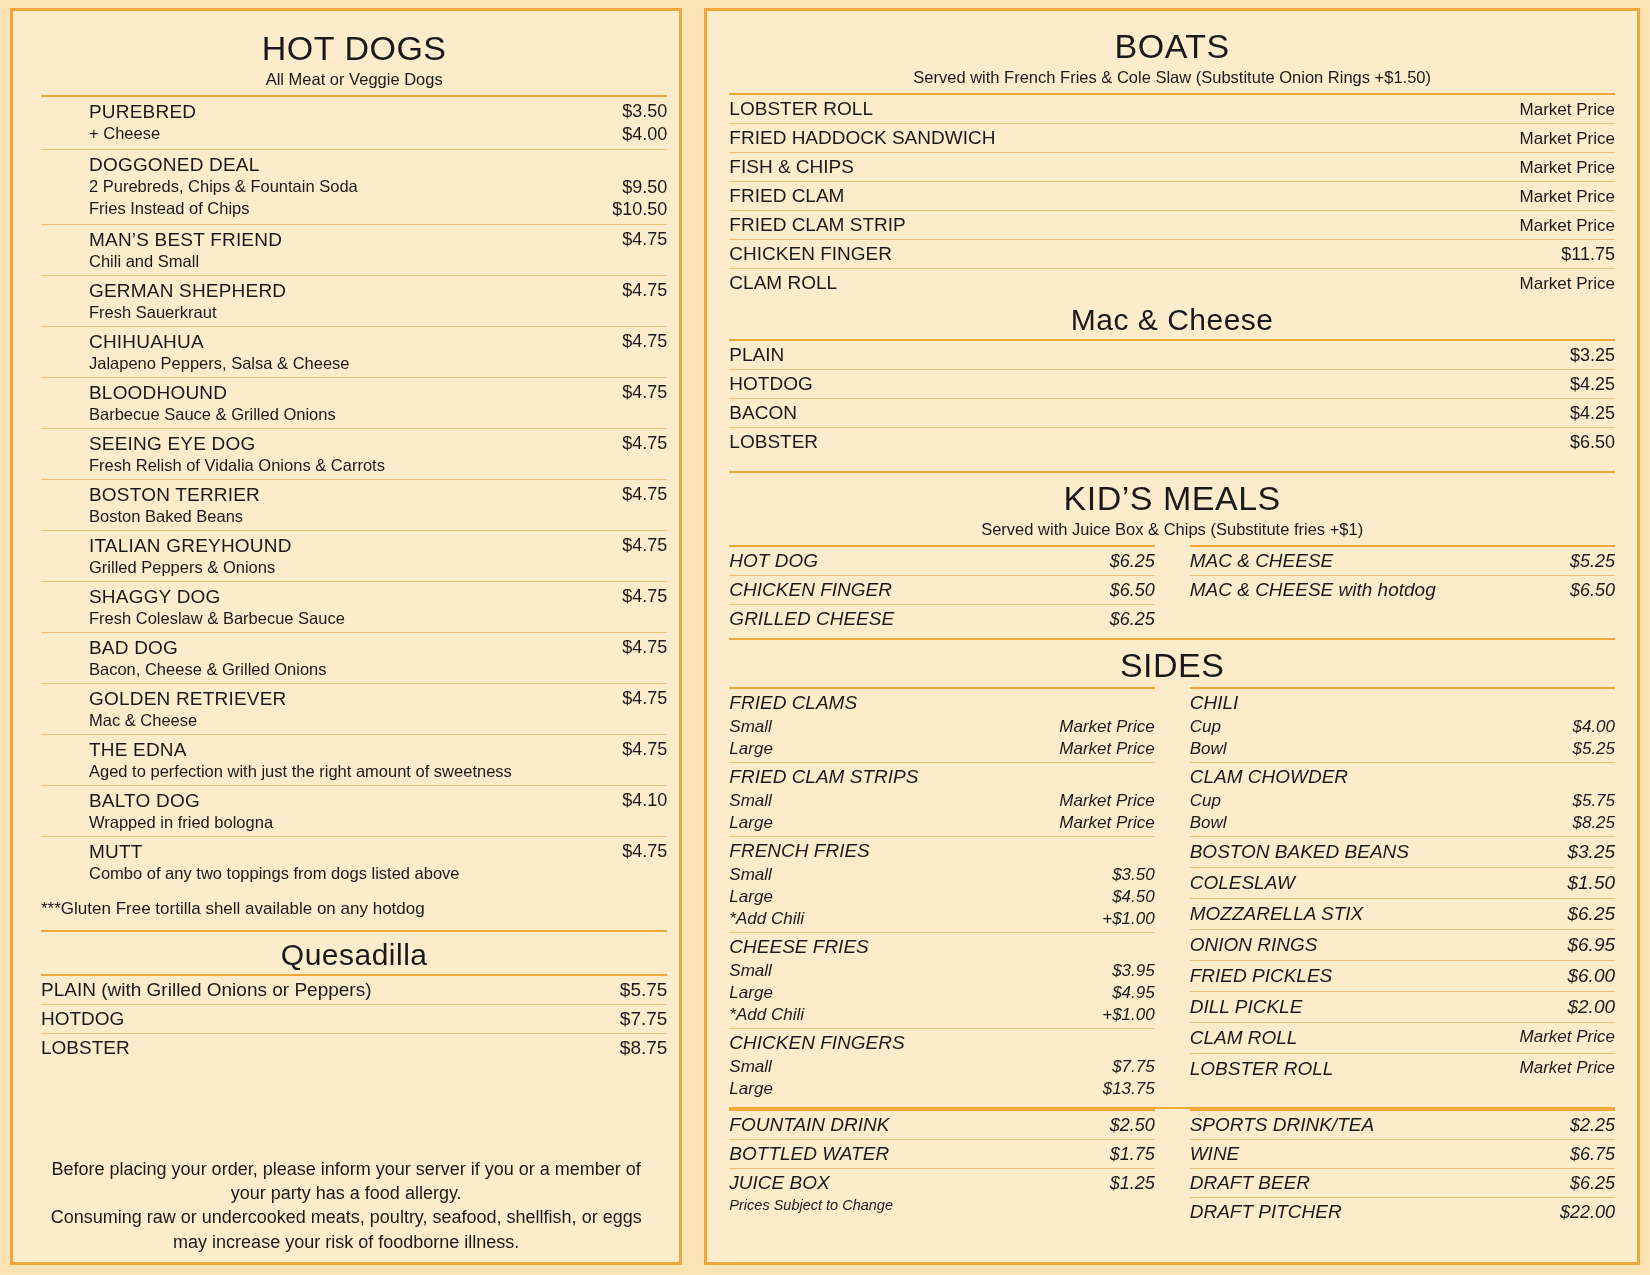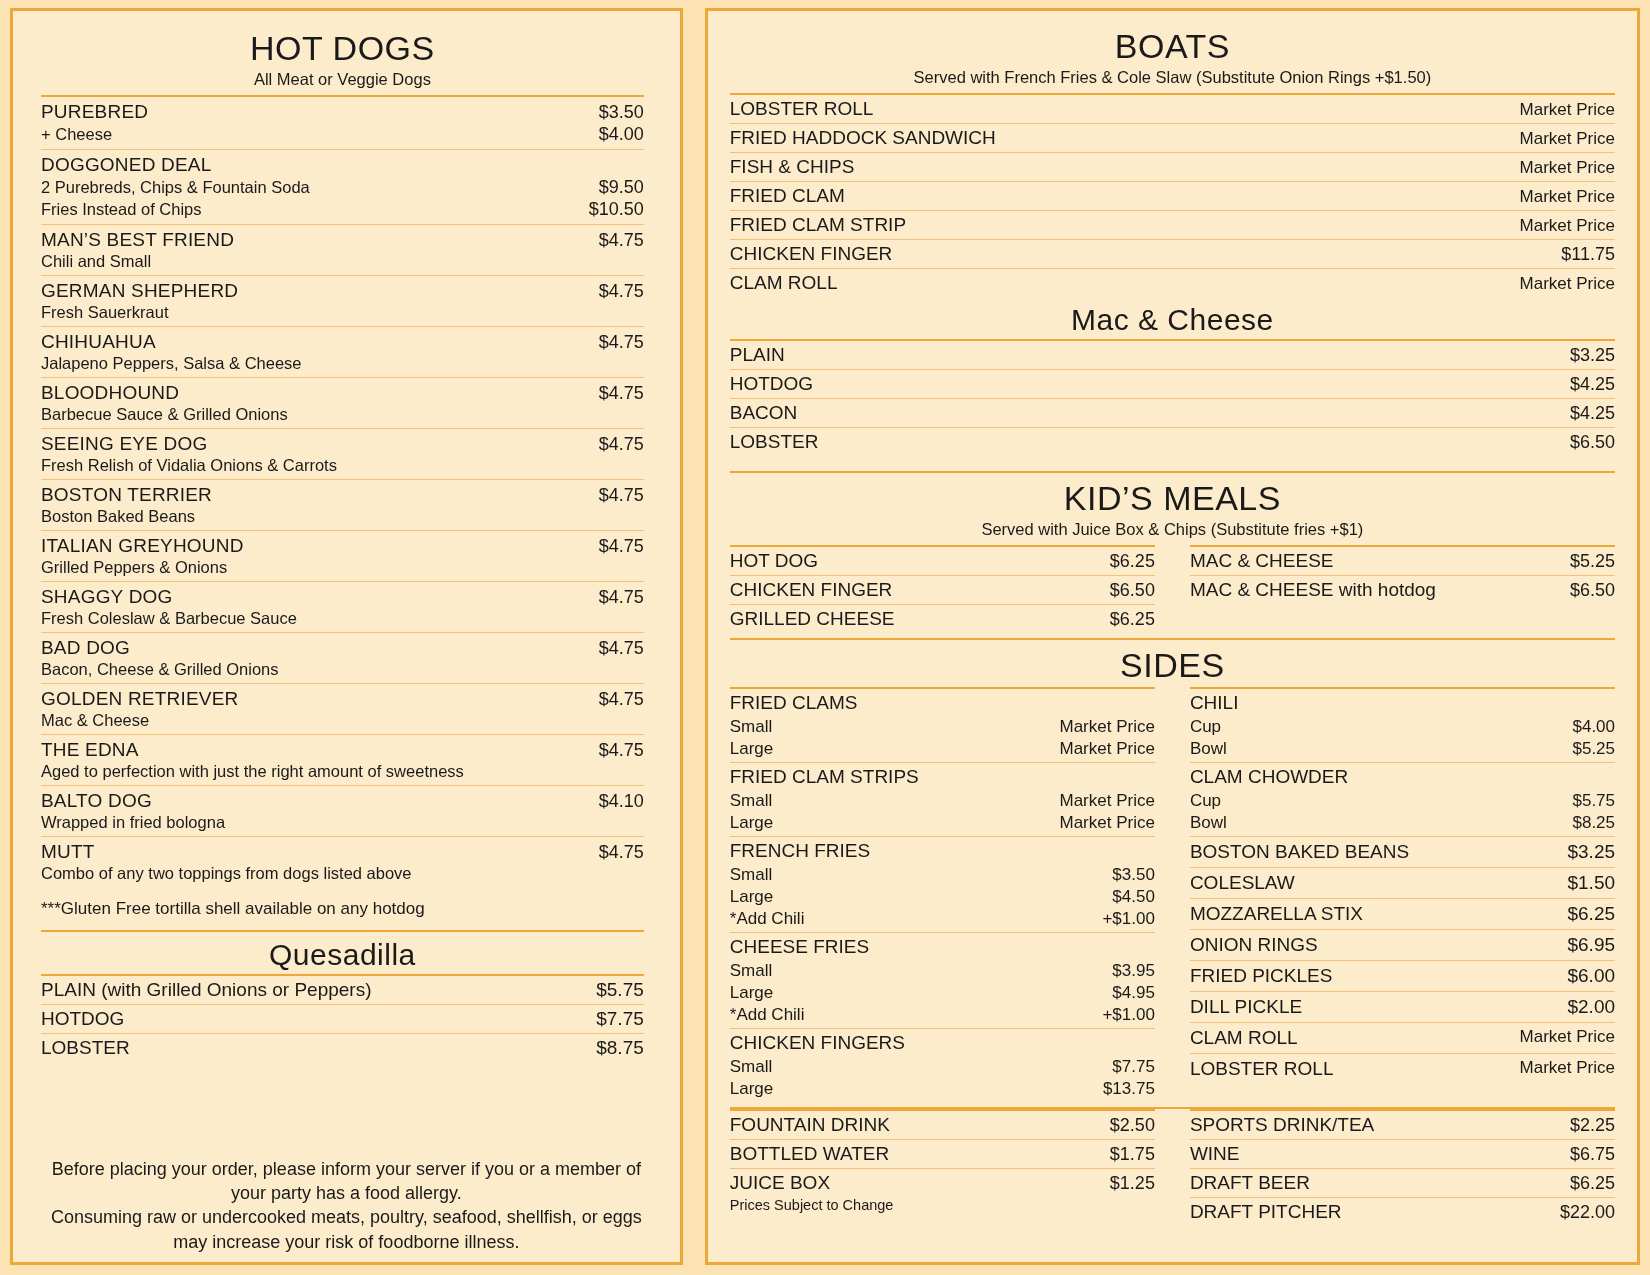--- a/index.html
+++ b/index.html
@@ -24,21 +24,21 @@
     background: #fbe3b3;
   }
   .panel {
     background: #fdeccb;
     border: 3px solid #f0a73a;
     box-sizing: border-box;
     position: relative;
   }
   .panel-left {
     width: 691px;
-    padding: 12px 36px 8px 28px;
+    padding: 12px 12px 8px 28px;
   }
   .panel-right {
     width: 962px;
     padding: 10px 22px 8px 22px;
   }
 
   h1.section-title {
     font-size: 34px;
     font-weight: normal;
     text-align: center;
@@ -60,21 +60,22 @@
 
   
   .item {
     padding: 4px 0 4px 0;
     border-top: 1.2px solid #f3c07a;
   }
   .item:first-of-type { border-top: 2.2px solid #f0a73a; }
   .row {
     display: flex;
     justify-content: space-between;
-    align-items: center;
+    align-items: flex-start;
+    margin-left: 48px;
   }
   .name {
     font-size: 19px;
     letter-spacing: 0.2px;
   }
   .price {
     font-size: 18px;
     white-space: nowrap;
     padding-left: 14px;
   }
@@ -118,20 +119,21 @@
     padding: 3px 0 3px 0;
     border-top: 1.2px solid #f3c07a;
   }
   .r-list .r-item:first-child { border-top: 2.2px solid #f0a73a; }
   .r-price { white-space: nowrap; padding-left: 12px; font-size: 18px; }
   .mp { font-size: 17px; }
 
   .two-col {
     display: flex;
     gap: 35px;
+    font-style: italic;
   }
   .two-col > div { flex: 1; }
 
   .sides-group { margin-bottom: 2px; }
   .sides-head {
     font-size: 19px;
     padding: 3px 0 2px 0;
     border-top: 1.2px solid #f3c07a;
   }
   .sides-group:first-child .sides-head { border-top: 2.2px solid #f0a73a; }

